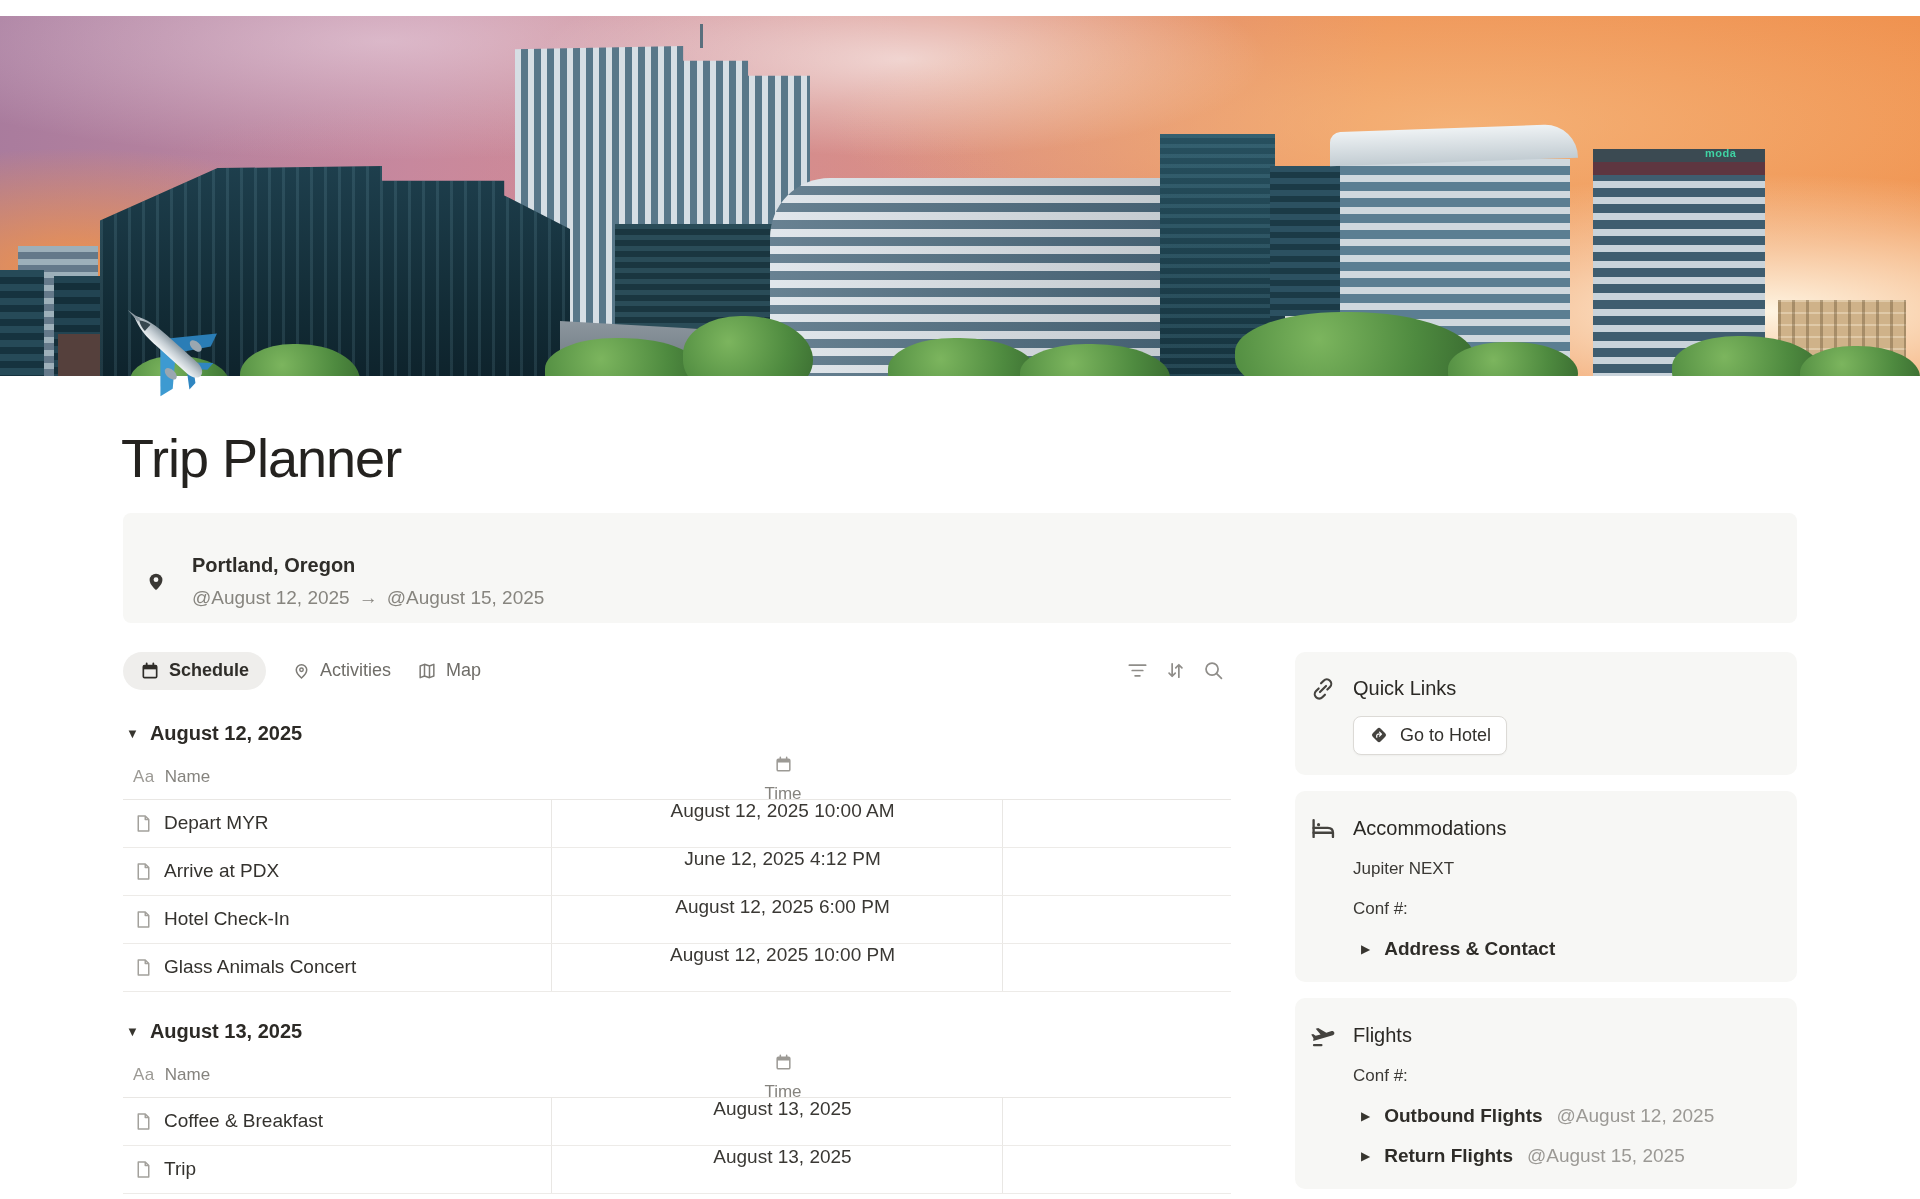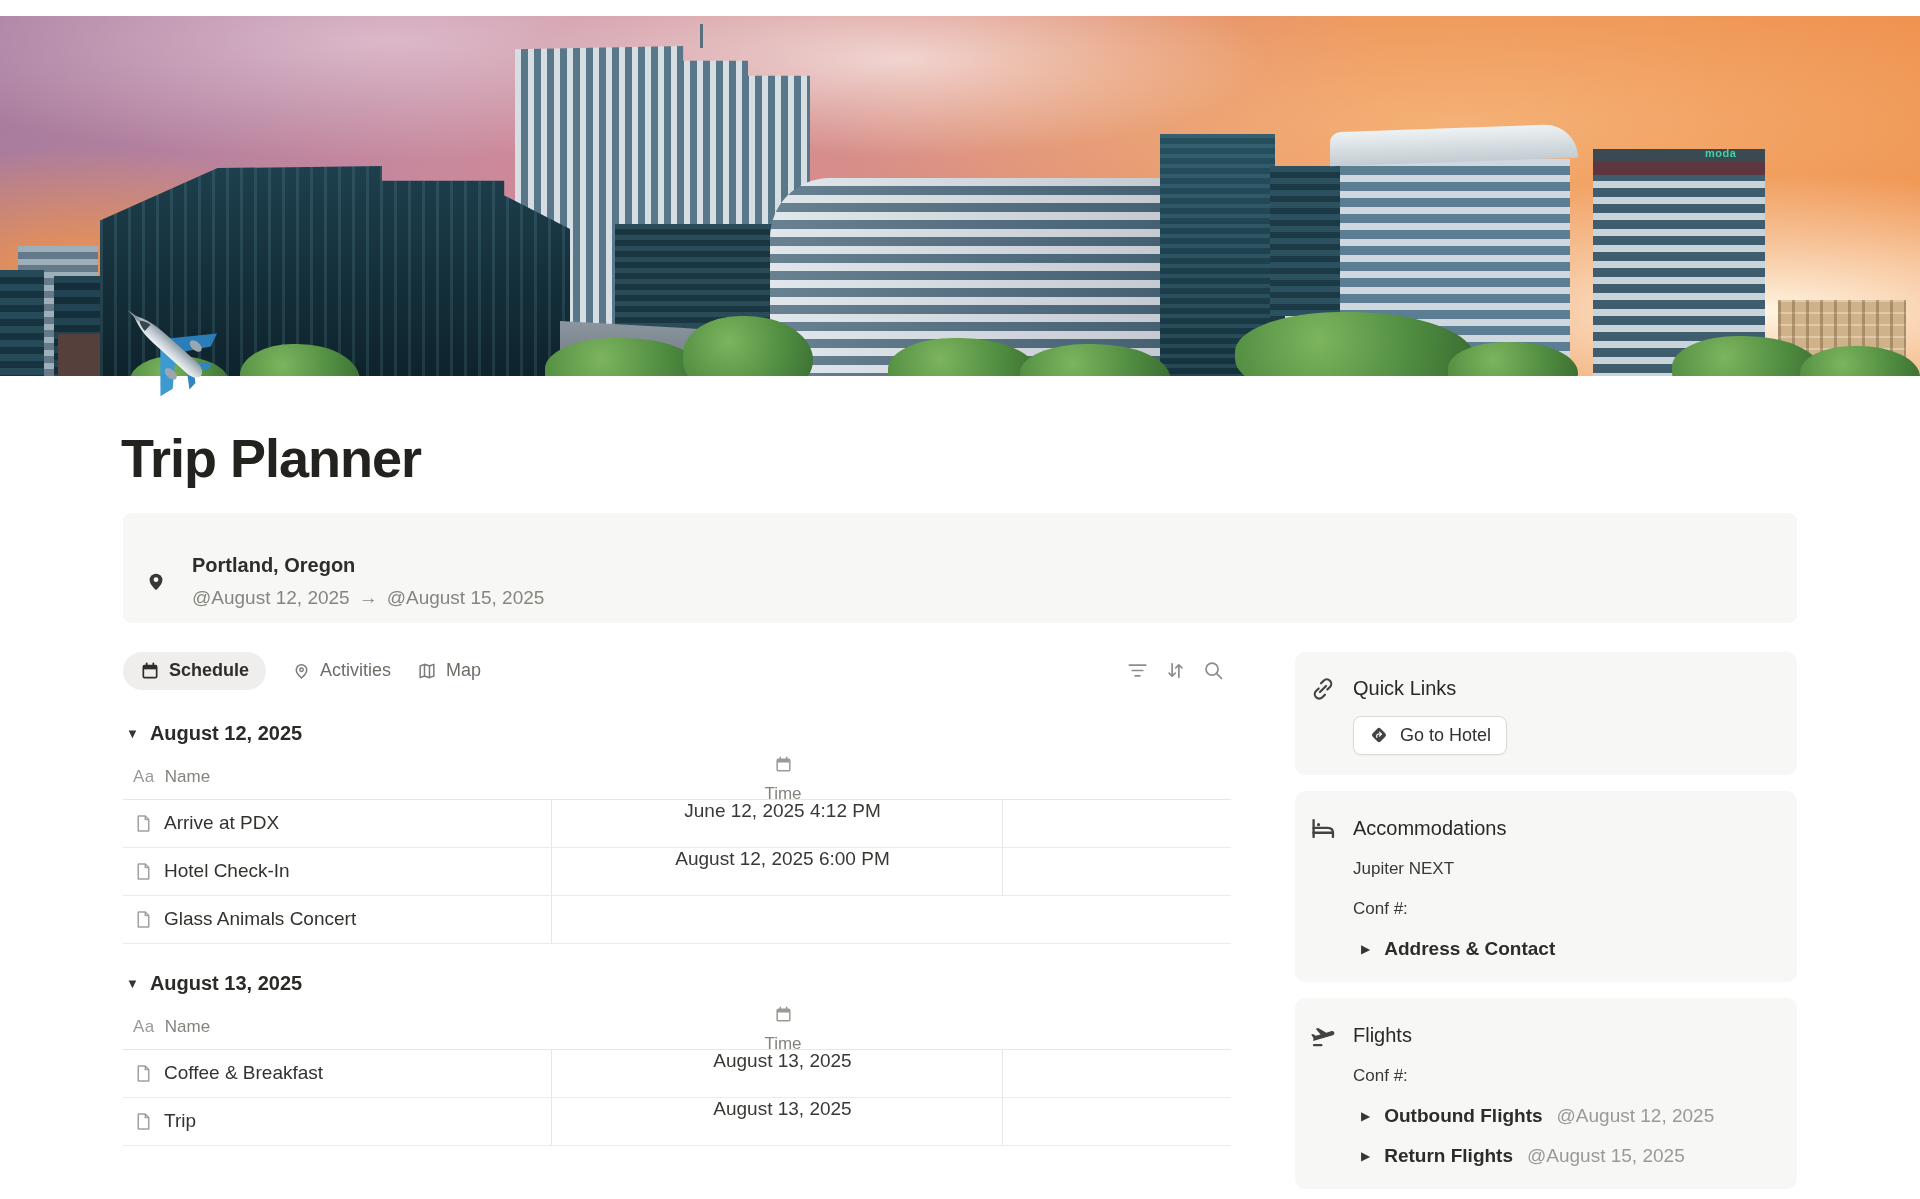--- a/index.html
+++ b/index.html
@@ -57,21 +57,21 @@
   .t5{left:888px;top:322px;width:150px;height:70px;}
   .t6{left:1020px;top:328px;width:150px;height:65px;}
   .t7{left:1235px;top:296px;width:240px;height:90px;}
   .t8{left:1448px;top:326px;width:130px;height:60px;}
   .t9{left:1672px;top:320px;width:150px;height:70px;}
   .t10{left:1800px;top:330px;width:120px;height:60px;}
 
   
   .page-icon{position:absolute;left:118px;top:296px;width:104px;height:104px;z-index:6;cursor:pointer;}
   .content{position:absolute;left:123px;top:360px;width:1674px;}
-  h1.title{margin:66px 0 0 -2px;font-size:54px;line-height:1.2;font-weight:700;letter-spacing:-1px;color:#24221f;}
+  h1.title{margin:66px 0 0 -2px;font-size:54px;line-height:1.2;font-weight:400;letter-spacing:-1px;color:#24221f;}
 
   .callout{margin-top:22px;height:110px;box-sizing:border-box;background:#f7f7f5;border-radius:8px;
     display:flex;align-items:center;padding:26px 0 0 22px;gap:25px;}
   .callout .loc{font-size:20px;font-weight:700;color:#2f2d29;line-height:24px;}
   .callout .dates{margin-top:10px;font-size:19px;color:#87857f;display:flex;align-items:center;gap:9px;}
 
   .main{display:flex;margin-top:29px;gap:64px;}
   .left-col{width:1108px;}
   .right-col{width:502px;}
 
@@ -274,20 +274,35 @@
           </div>
 
           <div class="trow tbody-row">
             <div class="c-name">
                 <span style="display:flex;">
                   <svg width="21" height="21" viewBox="0 0 24 24" fill="none" stroke="#a3a19c" stroke-width="1.7" stroke-linejoin="round">
                     <path d="M6 3.5h8l4 4V20.5H6z"></path>
                     <path d="M14 3.5v4h4"></path>
                   </svg>
                 </span>
+                <span class="name-txt">Depart MYR</span>
+              </div>
+            <div class="c-time">
+                <span class="time-txt">August 12, 2025 10:00 AM</span>
+              </div>
+            <div class="c-extra"></div>
+          </div>
+          <div class="trow tbody-row">
+            <div class="c-name">
+                <span style="display:flex;">
+                  <svg width="21" height="21" viewBox="0 0 24 24" fill="none" stroke="#a3a19c" stroke-width="1.7" stroke-linejoin="round">
+                    <path d="M6 3.5h8l4 4V20.5H6z"></path>
+                    <path d="M14 3.5v4h4"></path>
+                  </svg>
+                </span>
                 <span class="name-txt">Arrive at PDX</span>
               </div>
             <div class="c-time">
                 <span class="time-txt">June 12, 2025 4:12 PM</span>
               </div>
             <div class="c-extra"></div>
           </div>
           <div class="trow tbody-row">
             <div class="c-name">
                 <span style="display:flex;">
@@ -305,20 +320,23 @@
           </div>
           <div class="trow tbody-row">
             <div class="c-name">
                 <span style="display:flex;">
                   <svg width="21" height="21" viewBox="0 0 24 24" fill="none" stroke="#a3a19c" stroke-width="1.7" stroke-linejoin="round">
                     <path d="M6 3.5h8l4 4V20.5H6z"></path>
                     <path d="M14 3.5v4h4"></path>
                   </svg>
                 </span>
                 <span class="name-txt">Glass Animals Concert</span>
+              </div>
+            <div class="c-time">
+                <span class="time-txt">August 12, 2025 10:00 PM</span>
               </div>
             <div class="c-extra"></div>
           </div>
         </div>
 
         <div class="section-hdr sec2">
           <span class="tri">▼</span>
           <span class="section-date">August 13, 2025</span>
         </div>
         <div class="tbl">

